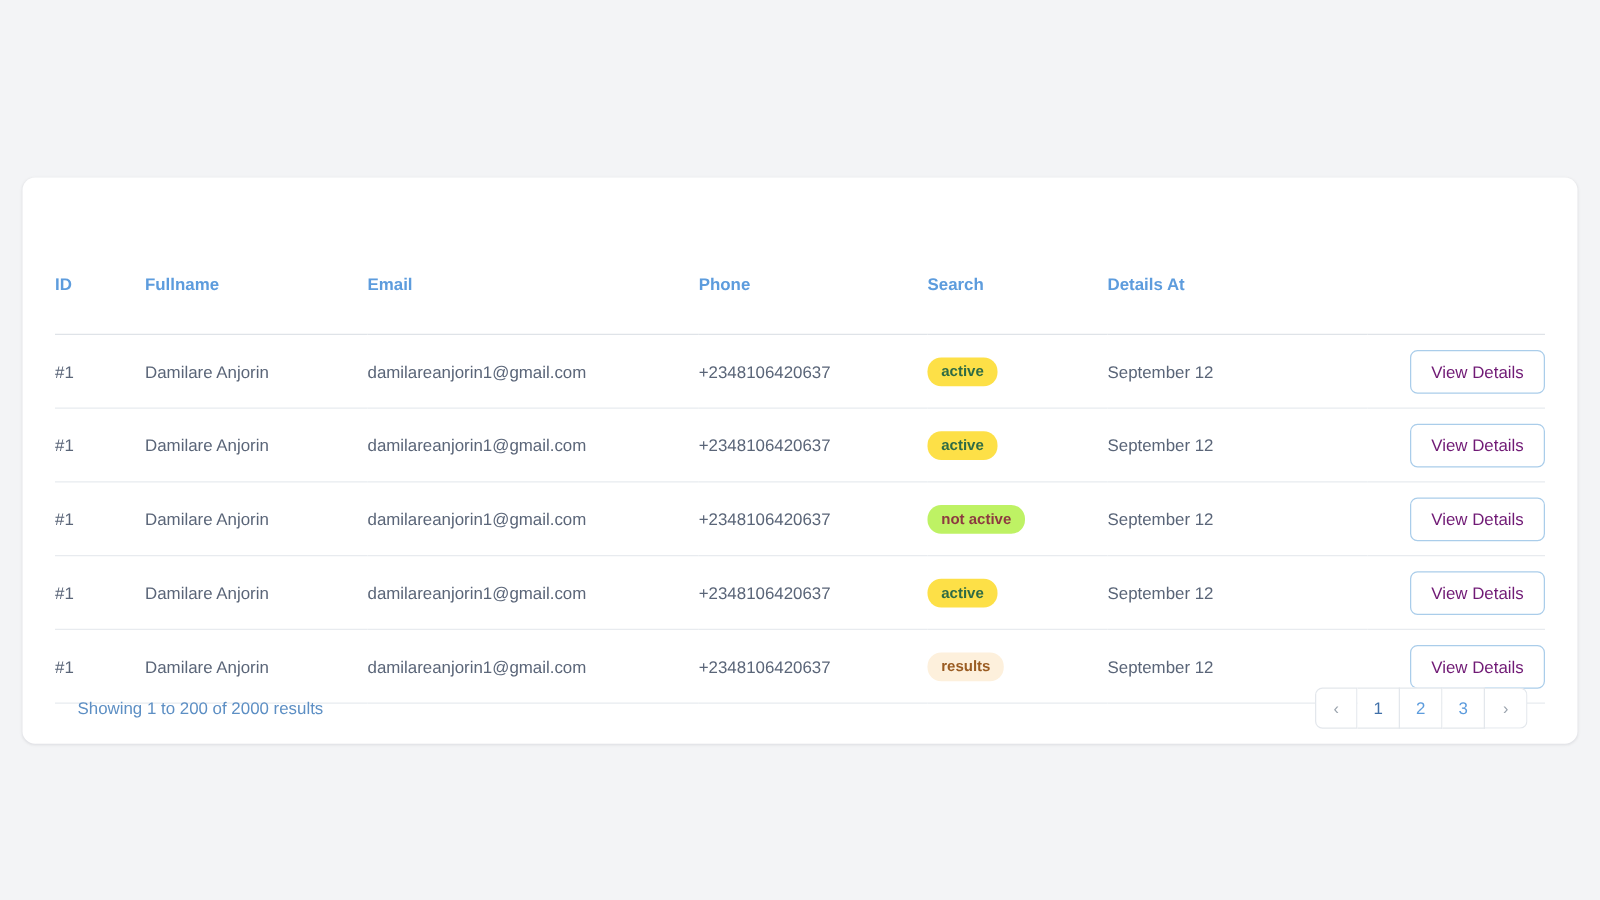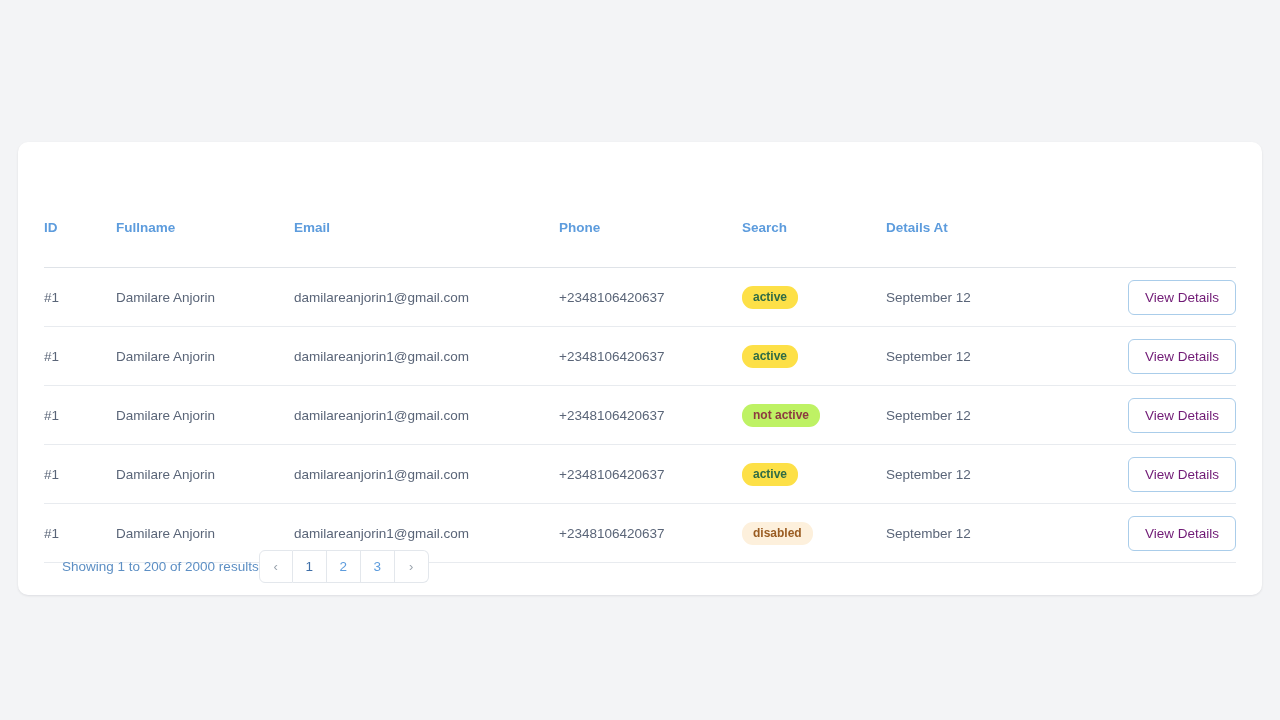--- a/index.html
+++ b/index.html
@@ -109,21 +109,21 @@
     cursor: pointer;
     white-space: nowrap;
   }
   td.action-cell { text-align: right; padding-right: 0; }
 
   
   .footer {
     position: absolute;
     left: 26px; right: 40px;
     bottom: 0; height: 57px;
-    display: flex; align-items: center; justify-content: flex-start;
+    display: flex; align-items: center; justify-content: space-between;
   }
   .result-text {
     font-size: 13.5px;
     color: #5d8fc4;
     padding-left: 18px;
   }
   .pager { display: flex; align-items: center; }
   .pager-cell {
     width: 34px; height: 33px;
     border: 1px solid #e3e7ec;
@@ -210,21 +210,21 @@
             <td>+2348106420637</td>
             <td><span class="badge active">active</span></td>
             <td>September 12</td>
             <td class="action-cell"><button class="view-btn">View Details</button></td>
           </tr>
           <tr>
             <td>#1</td>
             <td>Damilare Anjorin</td>
             <td>damilareanjorin1@gmail.com</td>
             <td>+2348106420637</td>
-            <td><span class="badge disabled">disabled</span></td>
+            <td><span class="badge disabled">results</span></td>
             <td>September 12</td>
             <td class="action-cell"><button class="view-btn">View Details</button></td>
           </tr>
         </tbody>
     </table>
 
     <div class="footer">
       <div class="result-text">Showing 1 to 200 of 2000 results</div>
       <div class="pager" id="pager">
           <div class="pager-cell">

